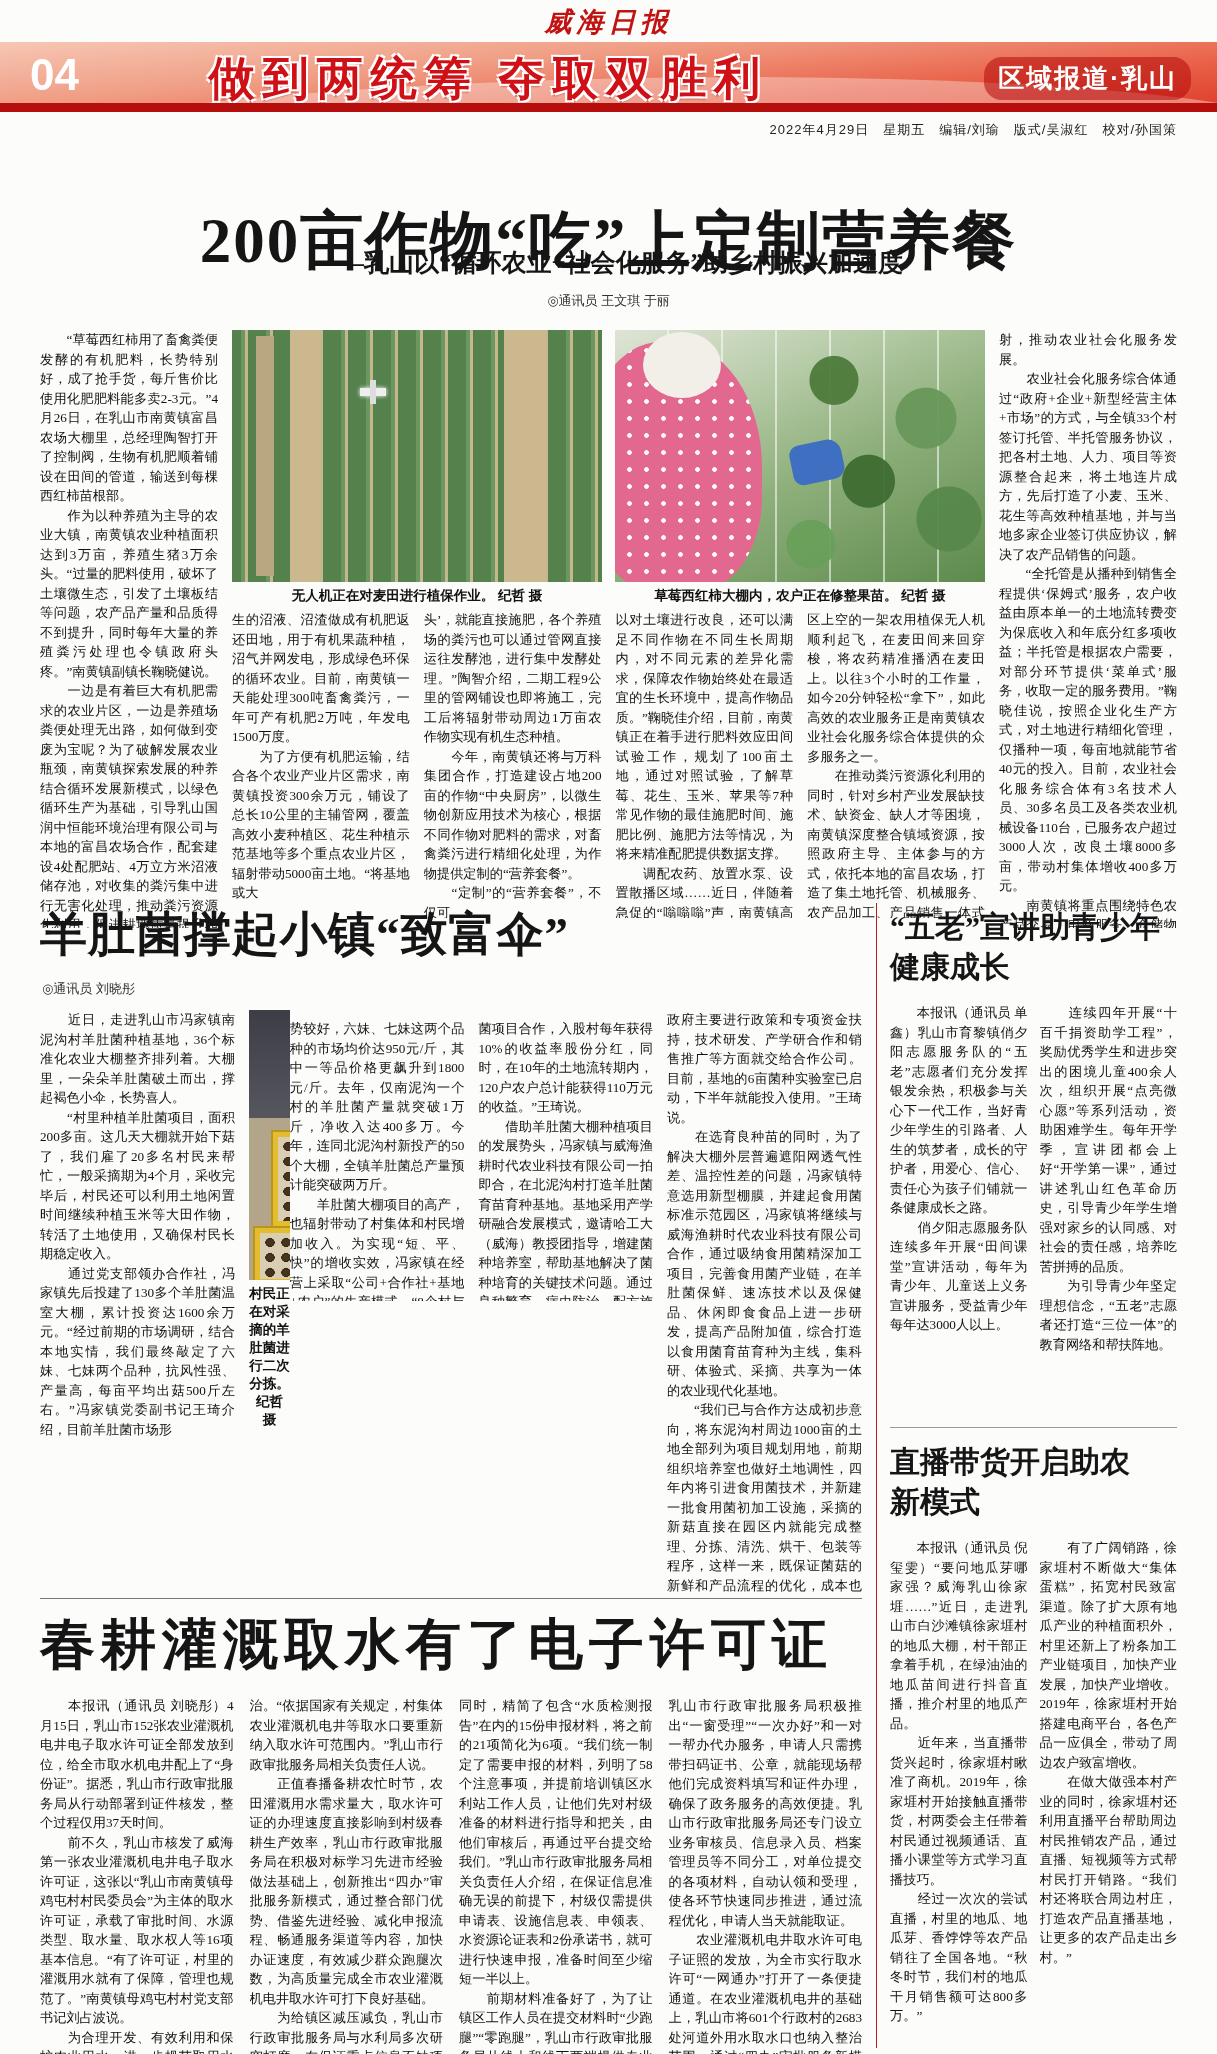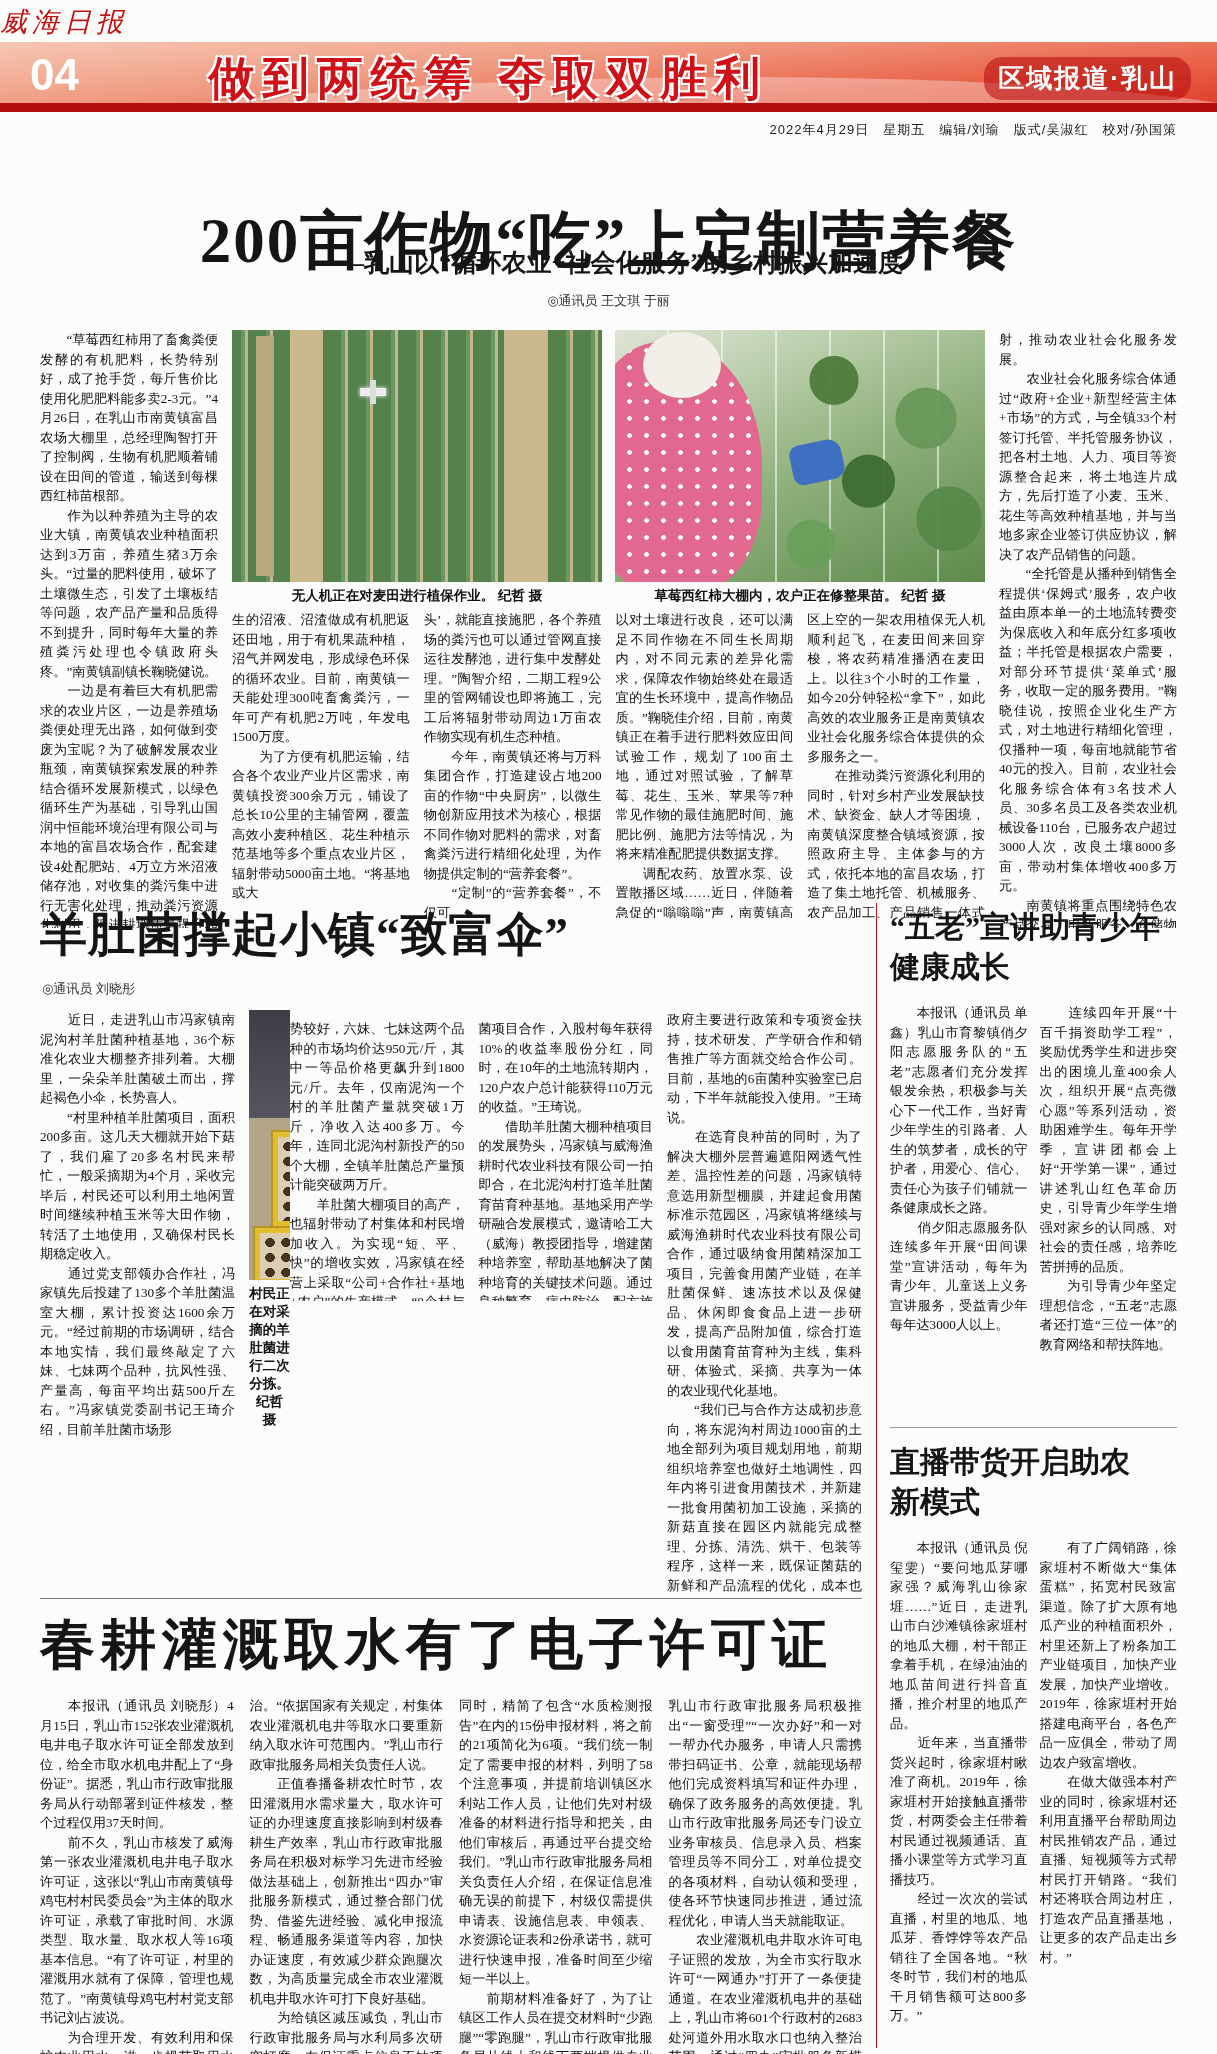--- a/index.html
+++ b/index.html
@@ -1,20 +1,20 @@
 <!DOCTYPE html>
 <html><head>
 <meta charset="utf-8">
 <style>
   html,body{margin:0;padding:0;background:#e9e7e2;}
   .page{position:relative;width:1217px;height:2054px;margin:0 auto;background:#fcfcfa;overflow:hidden;
         font-family:"Liberation Serif","DejaVu Serif",serif;color:#151515;}
   
-  .logo{position:absolute;top:4px;left:0;width:100%;text-align:left;
-        font-family:"Liberation Serif","DejaVu Serif",serif;font-weight:normal;font-style:italic;
+  .logo{position:absolute;top:4px;left:0;width:100%;text-align:center;
+        font-family:"Liberation Serif","DejaVu Serif",serif;font-weight:bold;font-style:italic;
         font-size:27px;letter-spacing:5px;color:#c01312;}
   .band{position:absolute;top:42px;left:0;width:1217px;height:70px;
         background:linear-gradient(175deg,#f6c7b4 0%,#f09e85 35%,#e9634a 70%,#de3b28 100%);overflow:hidden;}
   .band::before{content:"";position:absolute;left:-60px;bottom:-46px;width:1400px;height:80px;
         background:rgba(255,255,255,.35);border-radius:50% 50% 0 0/100% 100% 0 0;transform:rotate(-1deg);}
   .band::after{content:"";position:absolute;left:0;bottom:0;width:100%;height:9px;background:#b50e0c;}
   .pagenum{position:absolute;left:30px;top:8px;font-family:"Liberation Sans","DejaVu Sans",sans-serif;
         font-size:44px;font-weight:bold;color:#fff;}
   .slogan{position:absolute;left:0;right:240px;top:6px;text-align:center;font-weight:900;
         font-size:46px;letter-spacing:8px;color:#cf1016;

